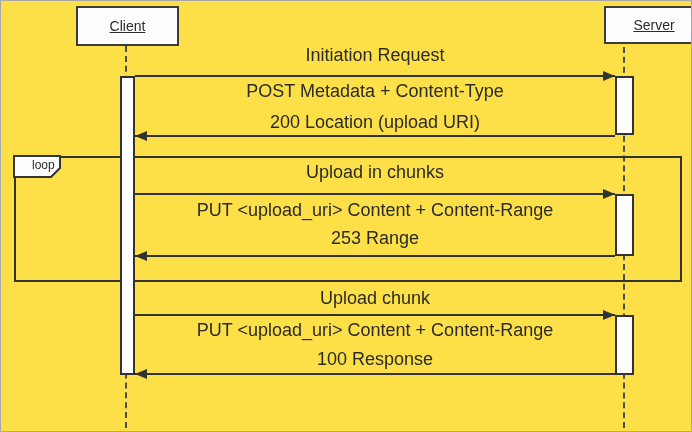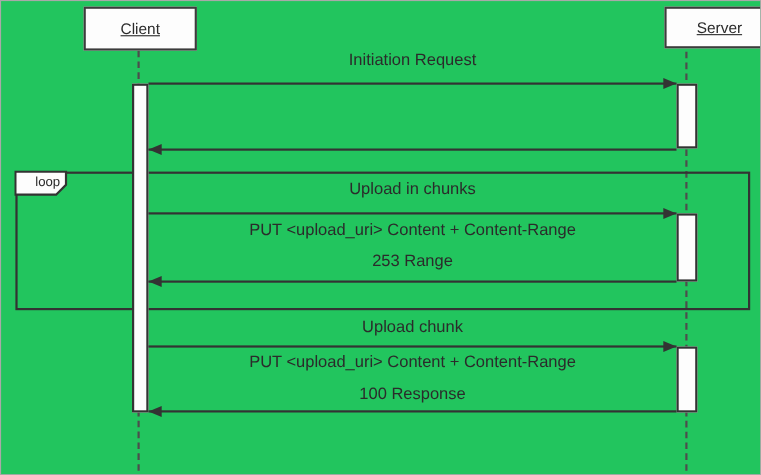--- a/index.html
+++ b/index.html
@@ -1,20 +1,20 @@
 <!DOCTYPE html>
 <html><head>
 <meta charset="utf-8">
 <style>
   html,body{margin:0;padding:0;background:#e8e8e8;}
   .canvas{
     position:relative;
     width:692px;height:432px;
     box-sizing:border-box;
-    background:#22c55e;
+    background:#fde047;
     border:1px solid #a9a9a9;
     font-family:"Liberation Sans", sans-serif;
     color:#2b2b2b;
     overflow:hidden;
   }
   
   .pbox{
     position:absolute;
     box-sizing:border-box;
     border:2px solid #3c3c3c;
@@ -66,21 +66,21 @@
     border-color:transparent transparent transparent #333333;
   }
   .arr-l{
     position:absolute;width:0;height:0;
     border-style:solid;border-width:5px 12px 5px 0;
     border-color:transparent #333333 transparent transparent;
   }
   
   .lbl{
     position:absolute;left:134px;width:480px;
-    text-align:center;font-size:15px;line-height:14px;
+    text-align:center;font-size:18px;line-height:14px;
     white-space:nowrap;
   }
 </style>
 </head>
 <body>
 
 <div class="canvas">
 
   <div class="lifeline client"></div>
   <div class="lifeline server"></div>
@@ -99,20 +99,22 @@
   <span class="loop-tag-label">loop</span>
 
   <div class="act client"></div>
   <div class="act srv1"></div>
   <div class="act srv2"></div>
   <div class="act srv3"></div>
 
   <div class="lbl" style="top:47px">Initiation Request</div>
   <div class="msg-line" style="top:74px"></div>
   <div class="arr-r" style="left:602px;top:70px"></div>
+  <div class="lbl" style="top:83px">POST Metadata + Content-Type</div>
+  <div class="lbl" style="top:114px">200 Location (upload URI)</div>
   <div class="msg-line" style="top:134px"></div>
   <div class="arr-l" style="left:134px;top:130px"></div>
 
   <div class="lbl" style="top:164px">Upload in chunks</div>
   <div class="msg-line" style="top:192px"></div>
   <div class="arr-r" style="left:602px;top:188px"></div>
   <div class="lbl" style="top:202px">PUT &lt;upload_uri&gt; Content + Content-Range</div>
   <div class="lbl" style="top:230px">253 Range</div>
   <div class="msg-line" style="top:254px"></div>
   <div class="arr-l" style="left:134px;top:250px"></div>

